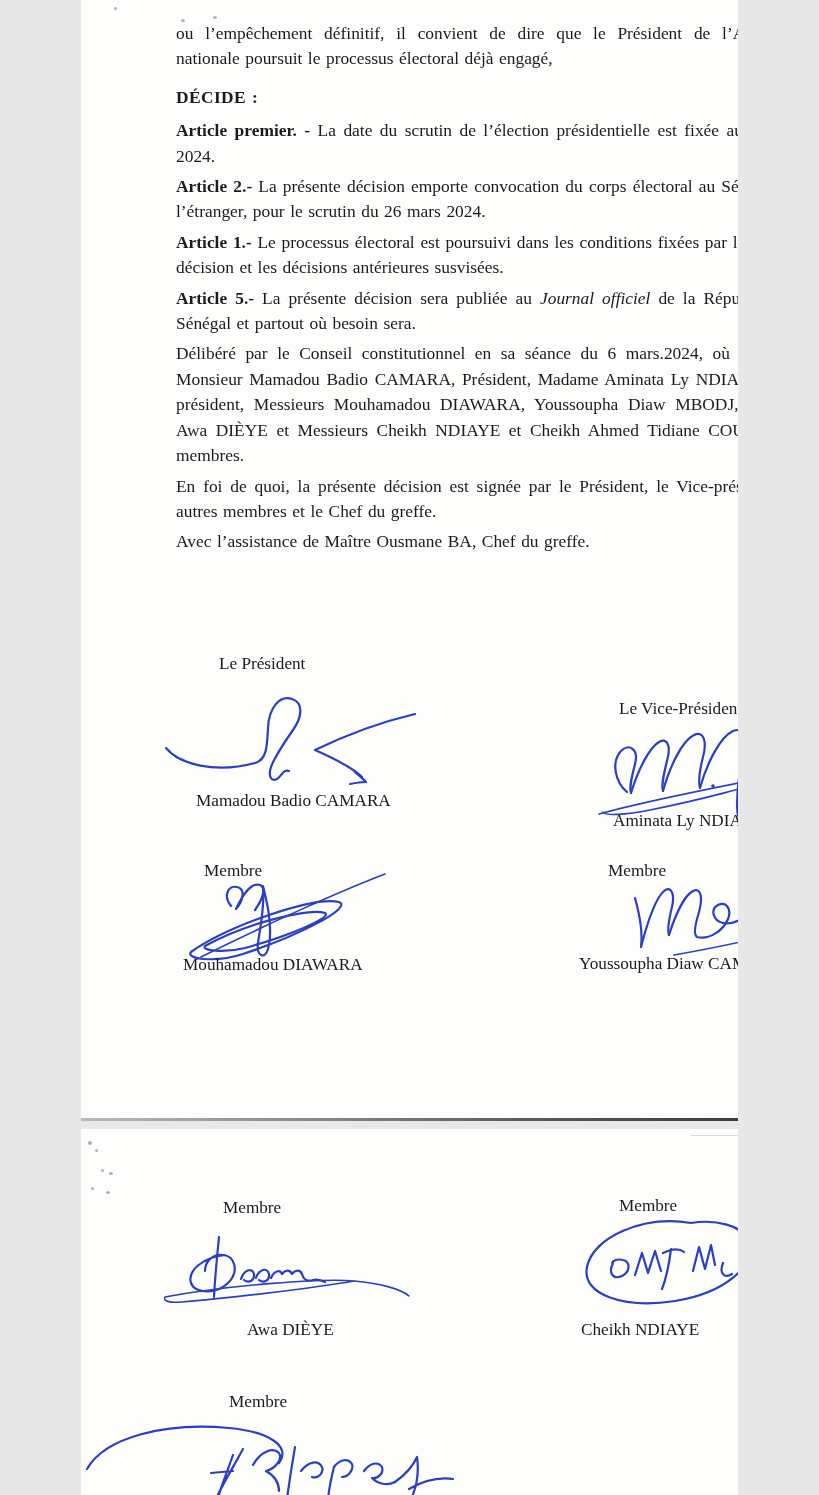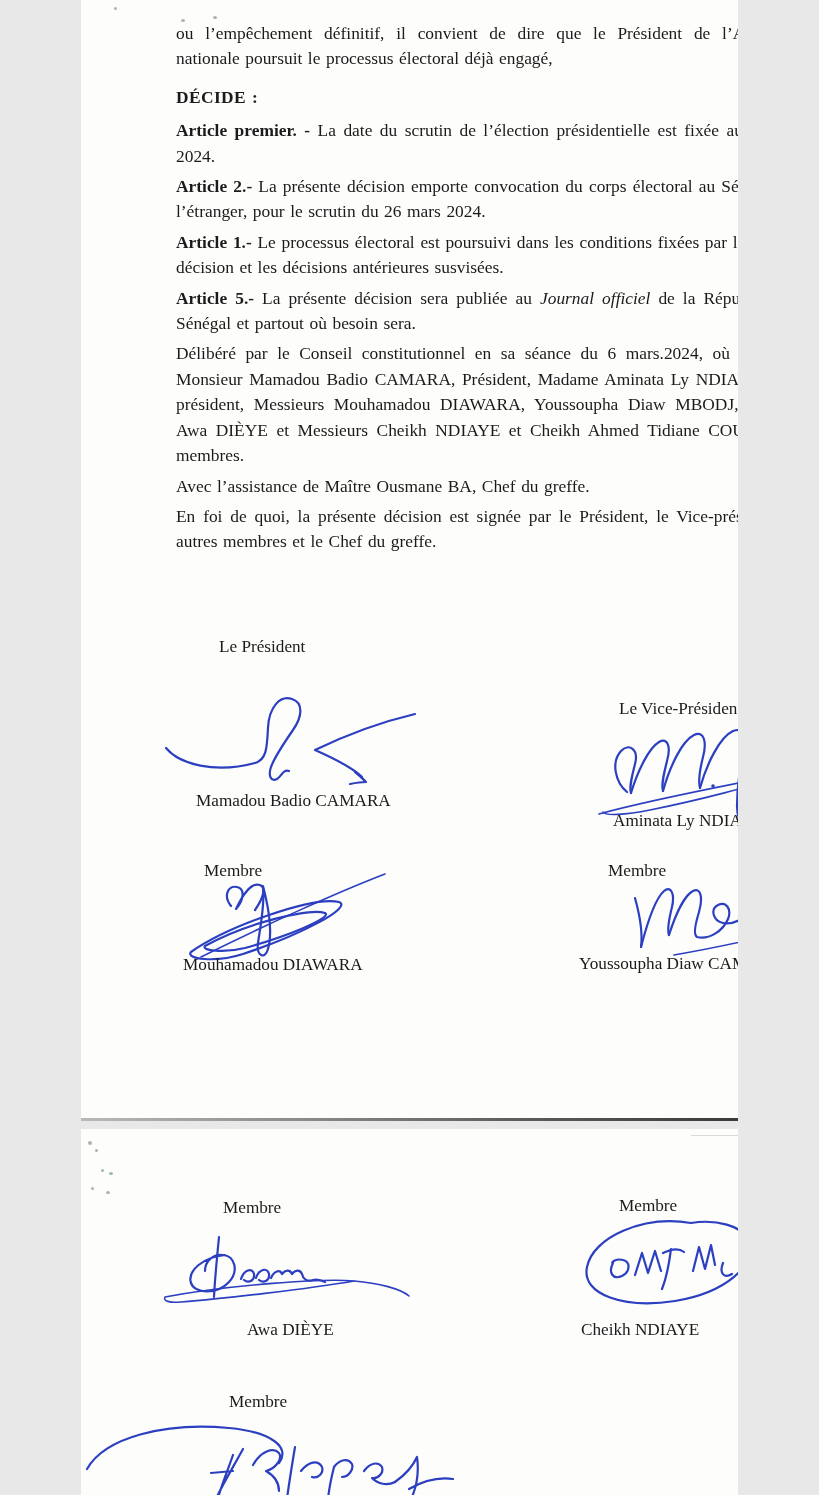--- a/index.html
+++ b/index.html
@@ -45,25 +45,25 @@
     <div class="speck" style="left:132px;top:16px;width:4px;height:3px;"></div>
 
     <div class="textblock">
       <p>ou l’empêchement définitif, il convient de dire que le Président de l’Assemblée nationale poursuit le processus électoral déjà engagé,</p>
       <p class="decide">DÉCIDE :</p>
       <p><b>Article premier. -</b><span> La date du scrutin de l’élection présidentielle est fixée au 31 mars 2024.</span></p>
       <p><b>Article 2.-</b><span> La présente décision emporte convocation du corps électoral au Sénégal et à l’étranger, pour le scrutin du 26 mars 2024.</span></p>
       <p><b>Article 1.-</b><span> Le processus électoral est poursuivi dans les conditions fixées par la présente décision et les décisions antérieures susvisées.</span></p>
       <p><b>Article 5.-</b><span> La présente décision sera publiée au </span><i>Journal officiel</i><span> de la République du Sénégal et partout où besoin sera.</span></p>
       <p>Délibéré par le Conseil constitutionnel en sa séance du 6 mars.2024, où siégeaient Monsieur Mamadou Badio CAMARA, Président, Madame Aminata Ly NDIAYE, Vice-président, Messieurs Mouhamadou DIAWARA, Youssoupha Diaw MBODJ, Madame Awa DIÈYE et Messieurs Cheikh NDIAYE et Cheikh Ahmed Tidiane COULIBALY, membres.</p>
+      <p>En foi de quoi, la présente décision est signée par le Président, le Vice-président, les autres membres et le Chef du greffe.</p>
       <p>Avec l’assistance de Maître Ousmane BA, Chef du greffe.</p>
-      <p>En foi de quoi, la présente décision est signée par le Président, le Vice-président, les autres membres et le Chef du greffe.</p>
     </div>
 
-    <div class="sig-title" style="left:138px;top:637px;">Le Président</div>
+    <div class="sig-title" style="left:138px;top:654px;">Le Président</div>
     <svg class="sigsvg" style="left:82px;top:690px;" width="265" height="108" viewBox="0 0 265 108">
       <path d="M3,58 C16,74 52,84 92,73 C104,70 104,56 105,38 C106,17 117,5 129,9 C141,13 139,27 130,40 C121,53 112,66 108,77 C105,86 108,92 114,89 C119,86 120,79 126,81"></path>
       <path d="M252,24 C218,32 179,47 152,60 C170,68 190,78 199,87"></path>
       <path d="M192,82 C196,85 200,89 203,92 C198,92 192,93 187,94"></path>
     </svg>
     <div class="sig-name" style="left:115px;top:791px;">Mamadou Badio CAMARA</div>
 
     <div class="sig-title" style="left:538px;top:699px;">Le Vice-Président</div>
     <svg class="sigsvg" style="left:512px;top:710px;" width="226" height="116" viewBox="0 0 226 116">
       <path d="M34,82 C22,72 18,52 28,41 C36,33 46,39 42,54 C39,66 36,77 38,83"></path>

